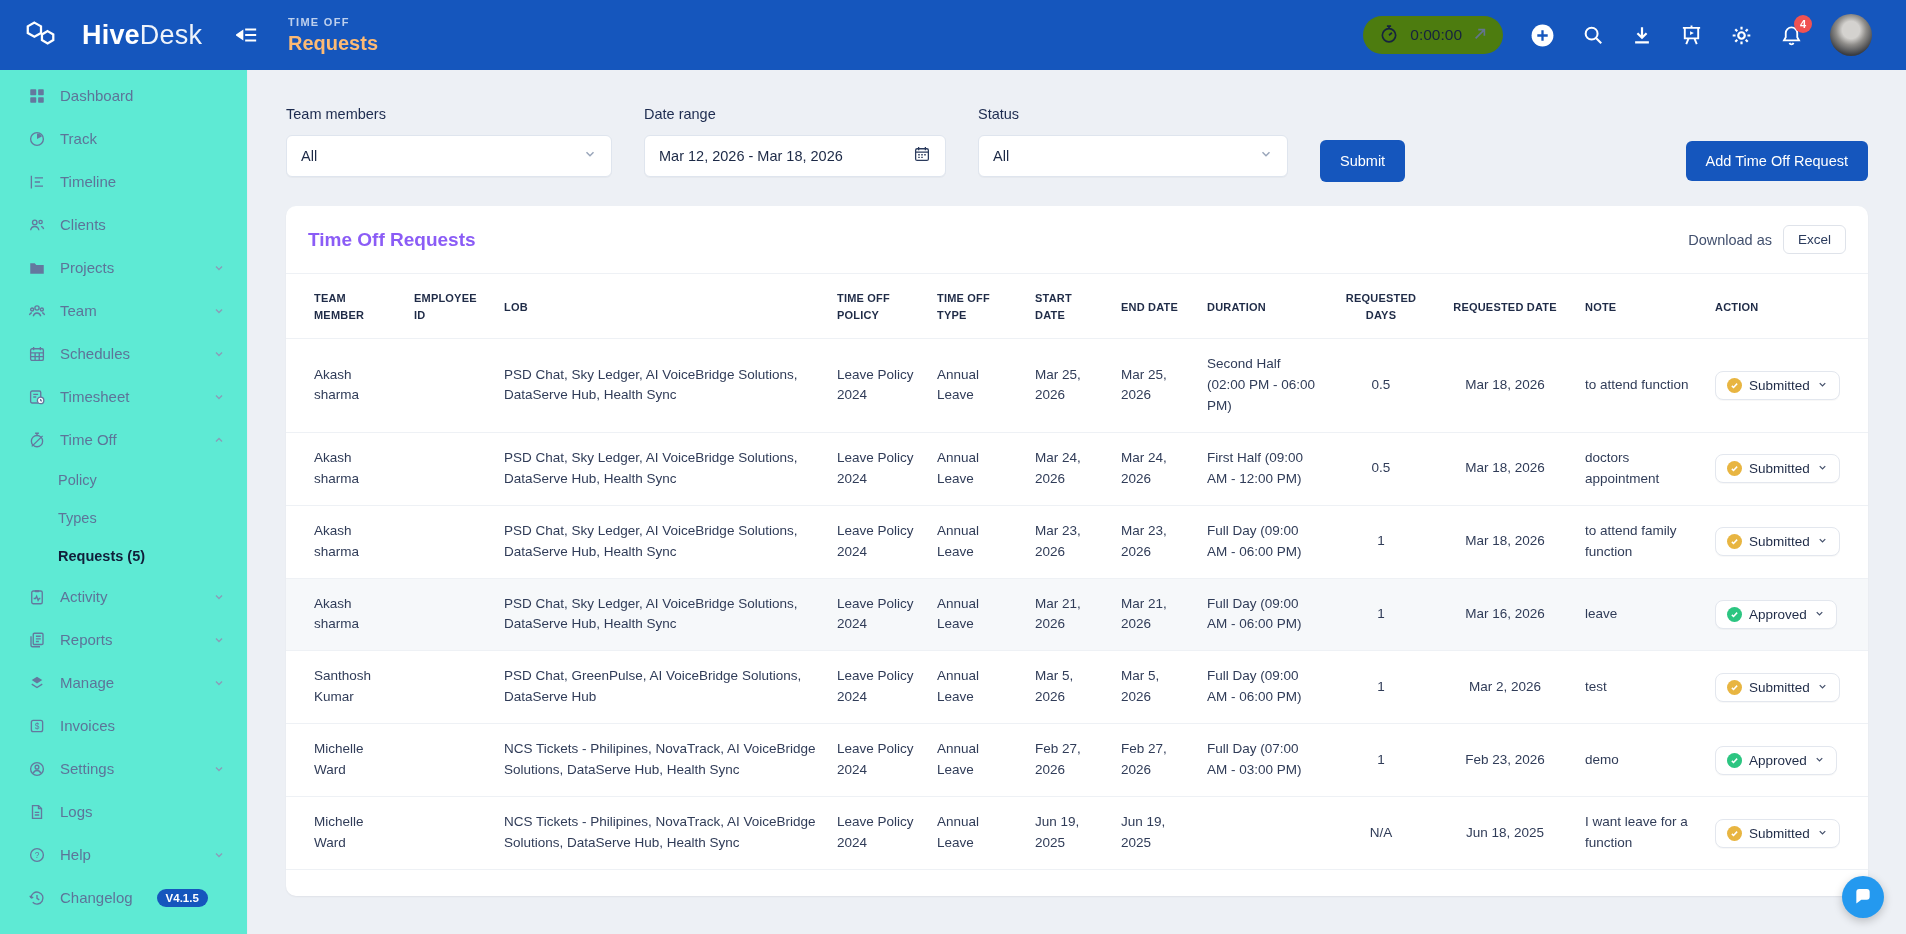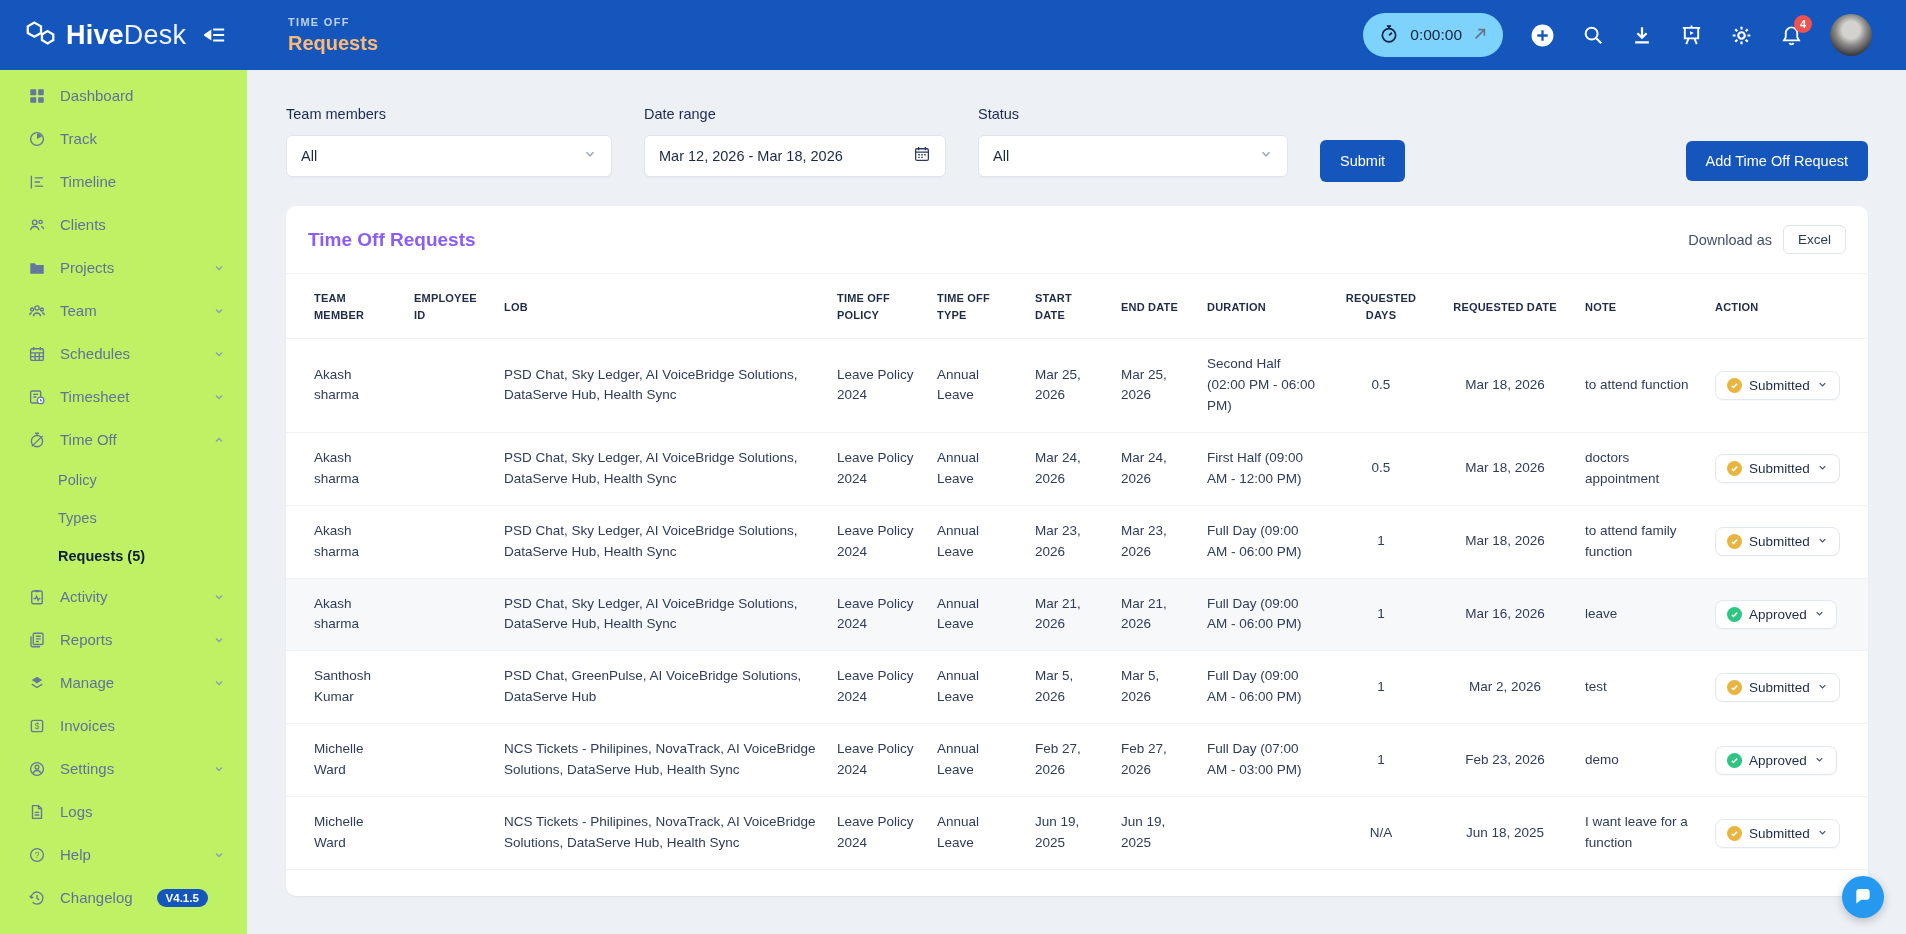--- a/index.html
+++ b/index.html
@@ -1,36 +1,36 @@
 <!DOCTYPE html>
 <html><head>
 <meta charset="utf-8">
 <style>
   * { margin:0; padding:0; box-sizing:border-box; }
   html,body { width:1906px; height:934px; overflow:hidden; font-family:"Liberation Sans",sans-serif; background:#edf0f5; }
 
   
   .header { position:fixed; top:0; left:0; width:1906px; height:70px; background:#1556bd; display:flex; align-items:center; z-index:20; }
-  .brand-area { width:248px; display:flex; align-items:center; padding-left:24px; gap:8px; flex:0 0 auto; }
+  .brand-area { width:248px; display:flex; align-items:center; padding-left:24px; gap:24px; flex:0 0 auto; }
   .brand-text { font-size:27px; color:#fff; letter-spacing:.2px; white-space:nowrap; }
   .brand-text b { font-weight:700; }
   .brand-text span { font-weight:300; color:rgba(255,255,255,.93); }
   .panel-toggle { background:none; border:none; margin-left:10px; cursor:pointer; display:flex; }
   .page-head { margin-left:40px; }
   .eyebrow { font-size:11px; font-weight:700; letter-spacing:1.3px; color:rgba(255,255,255,.72); }
   .page-title { font-size:20px; font-weight:600; color:#fdba74; margin-top:4px; }
   .head-right { margin-left:auto; display:flex; align-items:center; gap:27px; padding-right:34px; }
-  .timer-pill { display:flex; align-items:center; gap:11px; background:#7dd3fc; border:none; border-radius:999px; height:44px; padding:0 16px; cursor:pointer; }
+  .timer-pill { display:flex; align-items:center; gap:11px; background:#4d7c0f; border:none; border-radius:999px; height:38px; padding:0 16px; cursor:pointer; }
   .timer-value { font-size:15.5px; color:#16233f; }
   .icon-btn { background:none; border:none; cursor:pointer; display:flex; position:relative; padding:0; }
   .notif-badge { position:absolute; top:-9px; right:-9px; min-width:18px; height:18px; border-radius:9px; background:#f05252; color:#fff; font-size:11px; font-weight:700; display:flex; align-items:center; justify-content:center; padding:0 4px; }
   .avatar { width:42px; height:42px; border-radius:50%; background:radial-gradient(circle at 50% 38%, #d4d2cf 0 26%, #8f8d8a 45%, #3c3e43 74%, #232528 100%); border:none; cursor:pointer; flex:0 0 auto; }
 
   
-  .sidebar { position:fixed; top:70px; left:0; bottom:0; width:248px; background:#bef264; border-right:1px solid #e9edf3; padding-top:4px; z-index:10; }
+  .sidebar { position:fixed; top:70px; left:0; bottom:0; width:248px; background:#5eead4; border-right:1px solid #e9edf3; padding-top:4px; z-index:10; }
   .side-item { display:flex; align-items:center; gap:14px; height:43px; padding:0 22px 0 27px; font-size:15px; color:#5d7499; cursor:pointer; }
   .side-item .s-label { flex:0 1 auto; }
   .side-item .chev { margin-left:auto; display:flex; }
   .side-sub { height:38px; padding-left:58px; font-size:14.5px; }
   .side-sub.active { color:#111e3a; font-weight:700; }
   .s-icon { display:flex; width:19px; justify-content:center; }
   .ver-badge { margin-left:10px; background:#1556bd; color:#fff; font-size:11.5px; font-weight:600; padding:3px 9px; border-radius:12px; }
 
   
   .main { position:absolute; top:70px; left:248px; right:0; bottom:0; padding:30px 38px 0 38px; overflow:hidden; }

